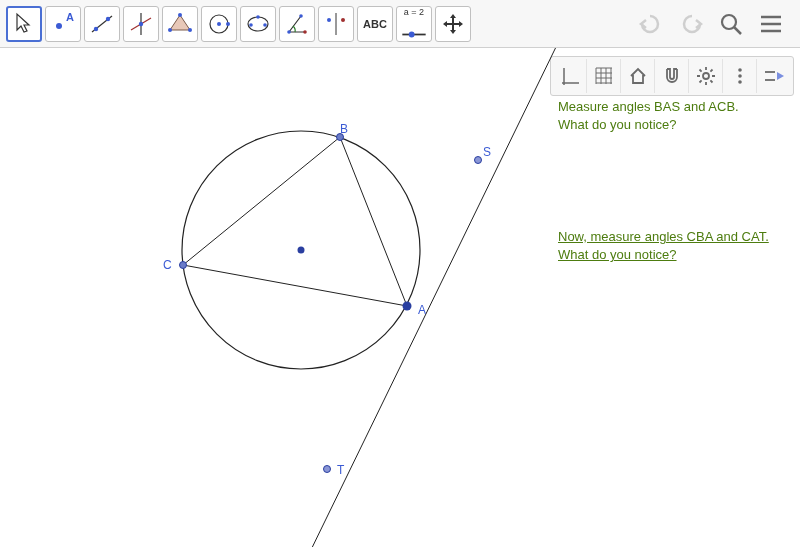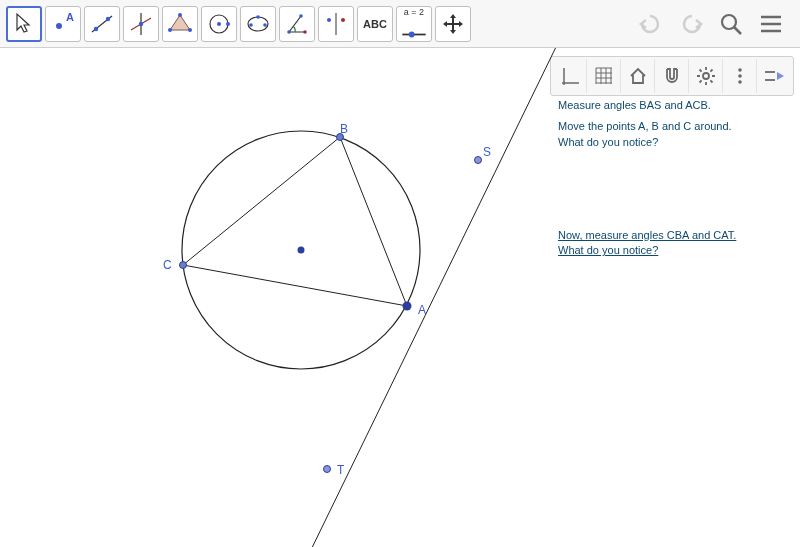--- a/index.html
+++ b/index.html
@@ -65,22 +65,22 @@
     cursor: pointer;
     color: #6a6a6a;
     border-right: 1px solid #e3e3e3;
   }
   .panel-btn:last-child { border-right: none; }
   .panel-btn svg { width: 22px; height: 22px; }
 
   
   .instr {
     position: absolute;
-    font-size: 11px;
-    color: #0c4a6e;
+    font-size: 13px;
+    color: #4d7c0f;
     line-height: 1.4;
   }
   .instr.first  { top: 98px;  left: 558px; width: 230px; }
   .instr.second { top: 228px; left: 558px; width: 230px; text-decoration: underline; }
 
   
   .canvas {
     position: absolute;
     top: 48px; left: 0;
     width: 800px; height: 499px;
@@ -259,21 +259,20 @@
     <svg viewBox="0 0 22 22">
       <line x1="2" y1="7" x2="12" y2="7" stroke="#6a6a6a" stroke-width="1.8"></line>
       <line x1="2" y1="15" x2="12" y2="15" stroke="#6a6a6a" stroke-width="1.8"></line>
       <polygon points="14,14 21,18 14,22" fill="#7a8fe0" transform="translate(0,-7)"></polygon>
     </svg>
   </div>
 </div>
 
 <div class="instr first">
   <div>Measure angles BAS and ACB.</div>
-  <div style="margin-top:6px;">Move the points A, B and C around.</div>
   <div>What do you notice?</div>
 </div>
 <div class="instr second">
   <div>Now, measure angles CBA and CAT.</div>
   <div>What do you notice?</div>
 </div>
 
 <svg class="canvas" viewBox="0 0 800 499">
 
   <line x1="575" y1="-40" x2="250" y2="627" stroke="#222" stroke-width="1"></line>

